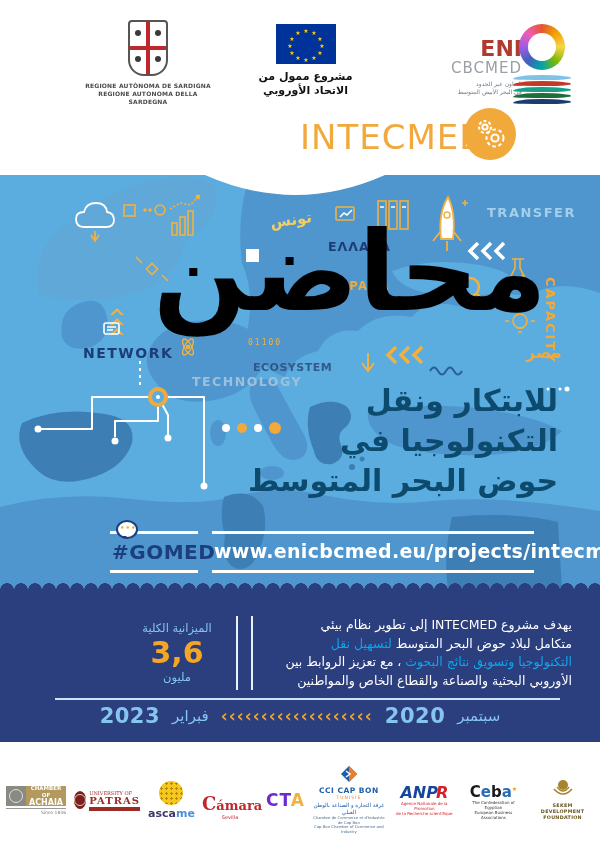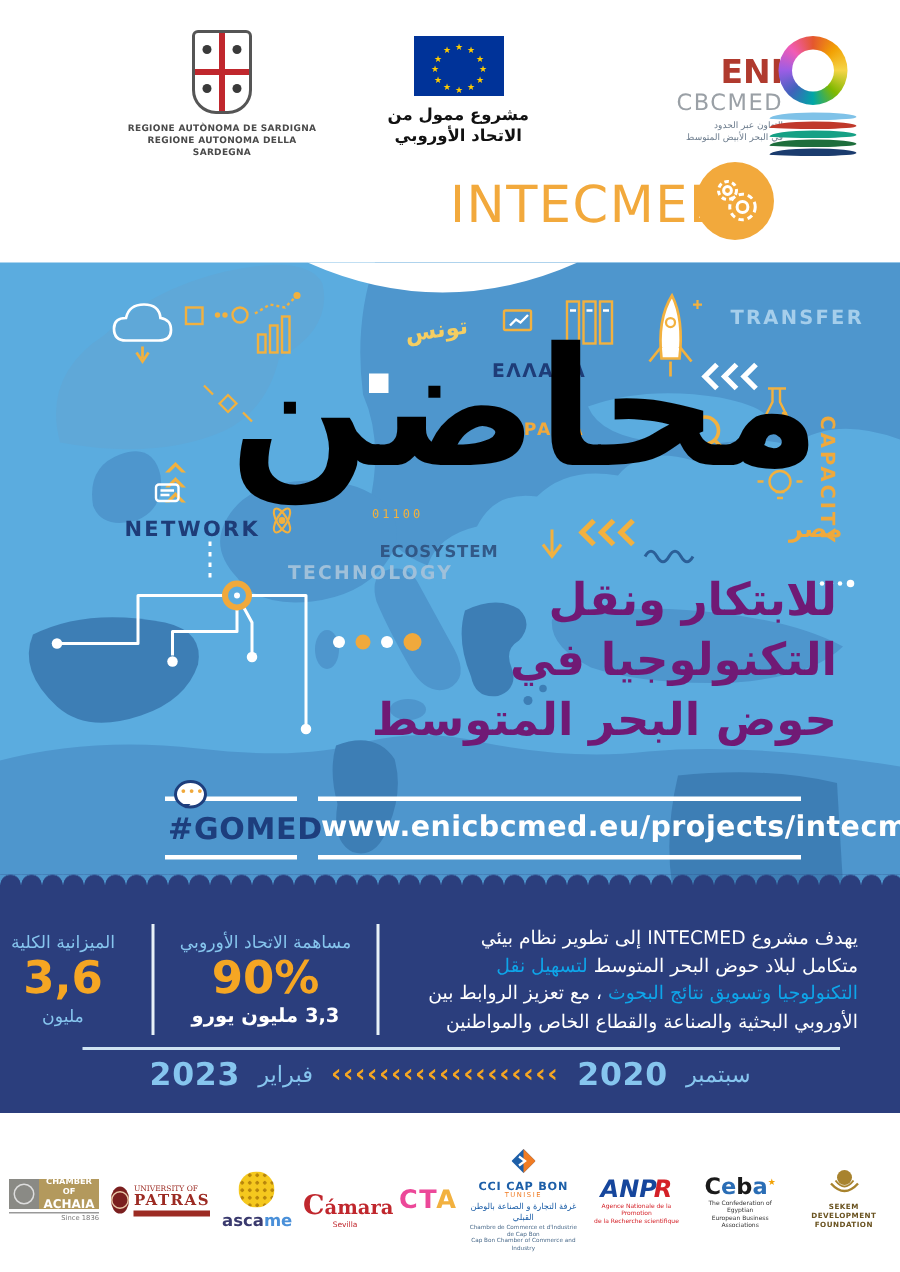--- a/index.html
+++ b/index.html
@@ -43,21 +43,21 @@
   .l-ell{left:328px;top:64px;font-size:12.5px;color:#1e3c78;letter-spacing:1px;}
   .l-tra{left:487px;top:30px;font-size:13px;color:#a5ceeb;letter-spacing:1.5px;}
   .l-esp{left:330px;top:104px;font-size:11.5px;color:#f0a93c;letter-spacing:1.5px;}
   .l-cap{left:543px;top:102px;font-size:13px;color:#f0a93c;letter-spacing:2px;writing-mode:vertical-rl;}
   .l-net{left:83px;top:170px;font-size:14px;color:#1e3c78;letter-spacing:1.5px;}
   .l-eco{left:253px;top:186px;font-size:11px;color:#2e517f;letter-spacing:.5px;opacity:.9;}
   .l-tec{left:192px;top:199px;font-size:12.5px;color:#9fc0da;letter-spacing:1.5px;}
   .l-msr{left:526px;top:168px;font-size:16px;color:#f0a93c;}
 
   .big-title{left:150px;top:22px;width:400px;text-align:center;font-size:110px;font-weight:bold;color:#000000;line-height:150px;direction:rtl;}
-  .sub-ar{right:42px;top:206px;text-align:right;font-size:30px;font-weight:bold;color:#701a75;line-height:40px;direction:rtl;}
+  .sub-ar{right:42px;top:206px;text-align:right;font-size:30px;font-weight:bold;color:#0c4a6e;line-height:40px;direction:rtl;}
   .dots{left:222px;top:247px;display:flex;gap:7px;align-items:center;}
   .dots i{border-radius:50%;display:block;}
 
   
   .cta-bar{left:110px;top:356px;display:flex;gap:14px;}
   .cta-seg{border-top:3px solid #fff;border-bottom:3px solid #fff;padding:6px 2px;text-align:center;}
   .seg-tag{width:84px;position:relative;font-size:20px;font-weight:bold;color:#1d3e7d;letter-spacing:.5px;}
   .seg-url{width:318px;font-size:19px;font-weight:bold;color:#fff;letter-spacing:.3px;}
   .bubble{position:absolute;left:6px;top:-14px;width:18px;height:15px;background:#fff;border:2px solid #1d3e7d;border-radius:50%;}
   .bubble i{position:absolute;top:4px;left:2px;font-size:7px;color:#f0a93c;letter-spacing:1px;font-style:normal;line-height:4px;}
@@ -100,21 +100,21 @@
   .pat-l2{font-size:10px;font-weight:bold;color:#9c2b23;letter-spacing:1px;font-family:"DejaVu Serif",serif;line-height:10px;}
   .pat-bar{height:4px;background:#9c2b23;margin-top:1px;}
   .asc-circle{width:24px;height:24px;border-radius:50%;margin:0 auto 2px;
     background:radial-gradient(circle 1.2px at 50% 50%,#b8860b 1.2px,transparent 1.3px) 0 0/5px 5px,#f5c81e;}
   .asc-txt{font-size:11px;font-weight:bold;}
   .asc-a{color:#3a3a6e;}.asc-b{color:#4a90d9;}
   .cam-name{font-size:13px;font-weight:bold;color:#c0272d;font-family:"DejaVu Serif",serif;}
   .cam-name b{font-size:18px;}
   .cam-sub{font-size:5px;color:#c0272d;}
   .cta-logo{font-size:17px;font-weight:bold;letter-spacing:1px;}
-  .cta-bk{color:#ec4899;}.cta-or{color:#f2b13f;}
+  .cta-bk{color:#6d28d9;}.cta-or{color:#f2b13f;}
   .cci{width:80px;}
   .cci-name{font-size:7.5px;font-weight:bold;color:#1d5fa8;letter-spacing:.5px;}
   .cci-tn{font-size:4.5px;color:#f07c24;letter-spacing:1px;}
   .cci-ar{font-size:5.5px;color:#1d5fa8;direction:rtl;line-height:7px;margin-top:2px;}
   .cci-sm{font-size:3.8px;color:#4a6a8a;line-height:4.6px;}
   .anpr{width:70px;}
   .anpr-txt{font-size:16px;font-weight:bold;font-style:italic;line-height:17px;}
   .anpr-b{color:#16469c;}.anpr-r{color:#d42027;margin-left:-2px;}
   .anpr-sm{font-size:4px;color:#d42027;line-height:5px;}
   .ceba{width:66px;}
@@ -376,25 +376,20 @@
     <div class="scallops"></div>
 
     <div class="stats-row">
       <div class="para">
         <div><span>يهدف مشروع INTECMED إلى تطوير نظام بيئي</span></div>
         <div><span>متكامل لبلاد حوض البحر المتوسط </span><span class="or">لتسهيل نقل</span></div>
         <div><span class="or">التكنولوجيا وتسويق نتائج البحوث</span><span> ، مع تعزيز الروابط بين</span></div>
         <div><span>الأوروبي البحثية والصناعة والقطاع الخاص والمواطنين</span></div>
       </div>
       <div class="vsep"></div>
-      <div class="stat stat-eu">
-        <div class="lab">مساهمة الاتحاد الأوروبي</div>
-        <div class="val">90%</div>
-        <div class="sub">3,3 مليون يورو</div>
-      </div>
       <div class="vsep"></div>
       <div class="stat stat-bud">
         <div class="lab">الميزانية الكلية</div>
         <div class="val">3,6</div>
         <div class="sub2">مليون</div>
       </div>
     </div>
 
     <div class="hdiv"></div>
 

